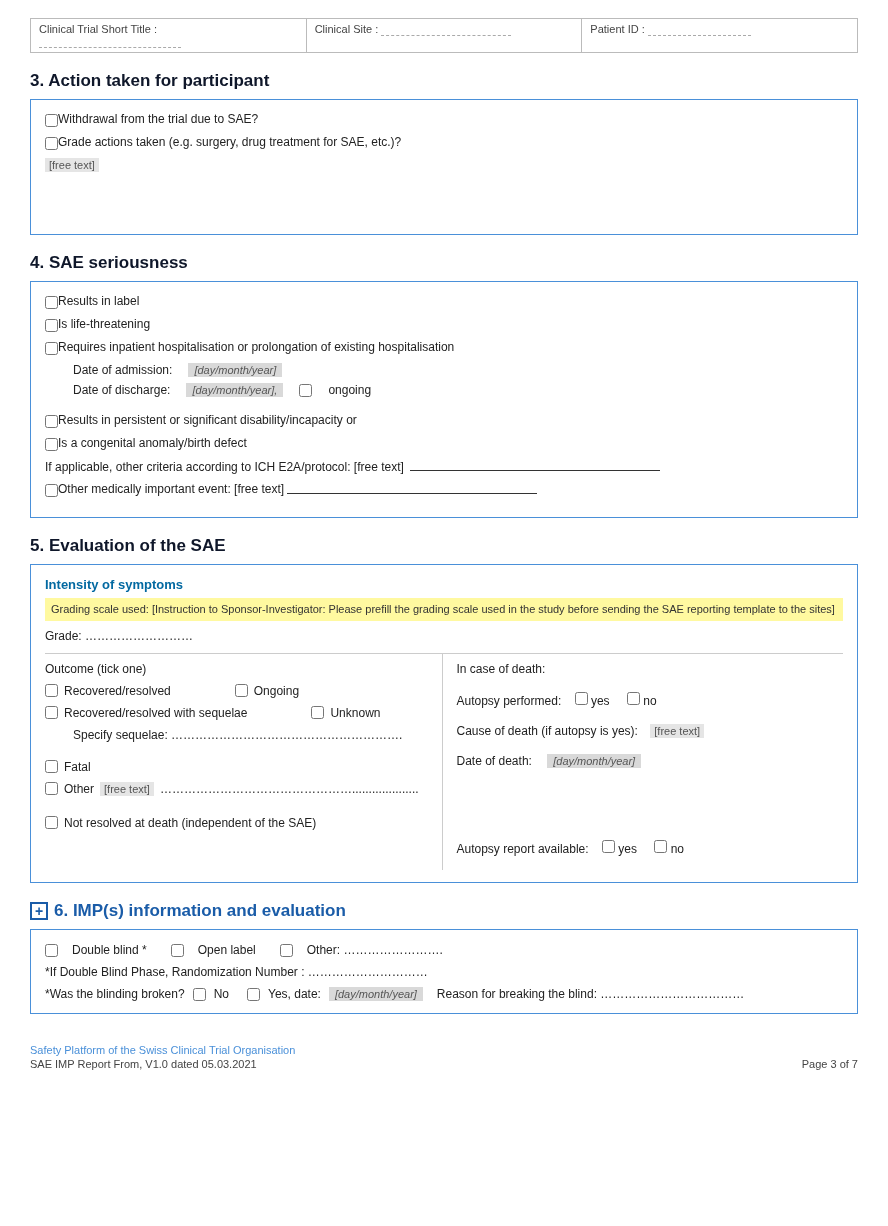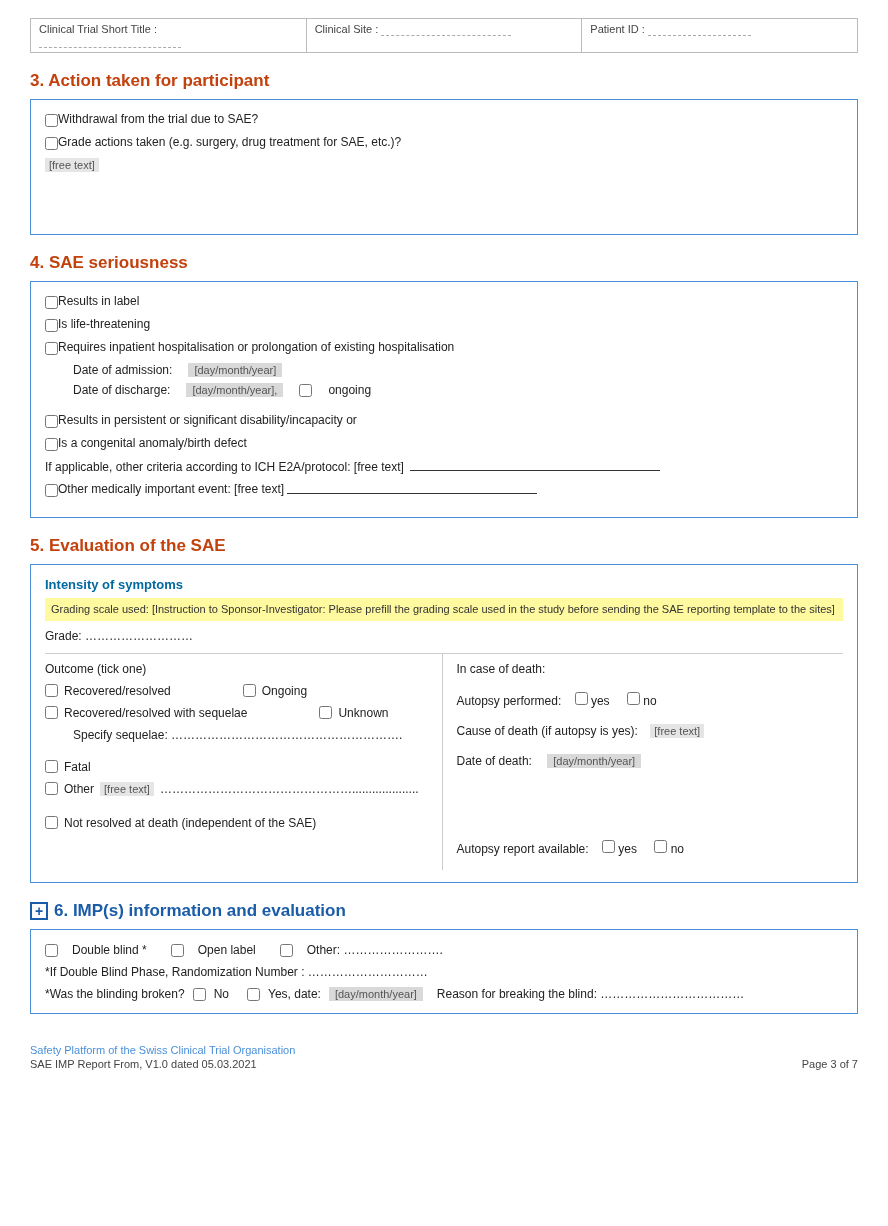--- a/index.html
+++ b/index.html
@@ -29,21 +29,21 @@
       border: none;
       border-bottom: 1px dashed #aaa;
       outline: none;
       width: 60%;
       font-size: 11px;
     }
 
     .section-title {
       font-size: 17px;
       font-weight: bold;
-      color: #c2410c;
+      color: #0f172a;
       margin-bottom: 8px;
       margin-top: 10px;
     }
     .section-box {
       border: 1.5px solid #4a90d9;
       padding: 12px 14px;
       margin-bottom: 18px;
     }
 
     .checkbox-row {
@@ -65,20 +65,21 @@
       padding: 1px 4px;
       display: inline-block;
     }
     .date-field {
       background: #d9d9d9;
       border: none;
       font-size: 11px;
       color: #555;
       padding: 1px 6px;
       display: inline-block;
+      font-style: italic;
     }
     .indent-row {
       margin-left: 28px;
       margin-bottom: 6px;
       display: flex;
       align-items: center;
       gap: 16px;
       font-size: 12px;
     }
 
@@ -130,21 +131,21 @@
       display: flex;
       align-items: flex-start;
       margin-bottom: 8px;
       gap: 6px;
     }
     .outcome-col2 {
       margin-left: 40px;
     }
     .two-col {
       display: flex;
-      gap: 32px;
+      gap: 24px;
     }
     .autopsy-row {
       margin-bottom: 6px;
       font-size: 12px;
       margin-top: 16px;
     }
     .autopsy-row span { margin-right: 4px; }
 
     
     .section-title-with-icon {

